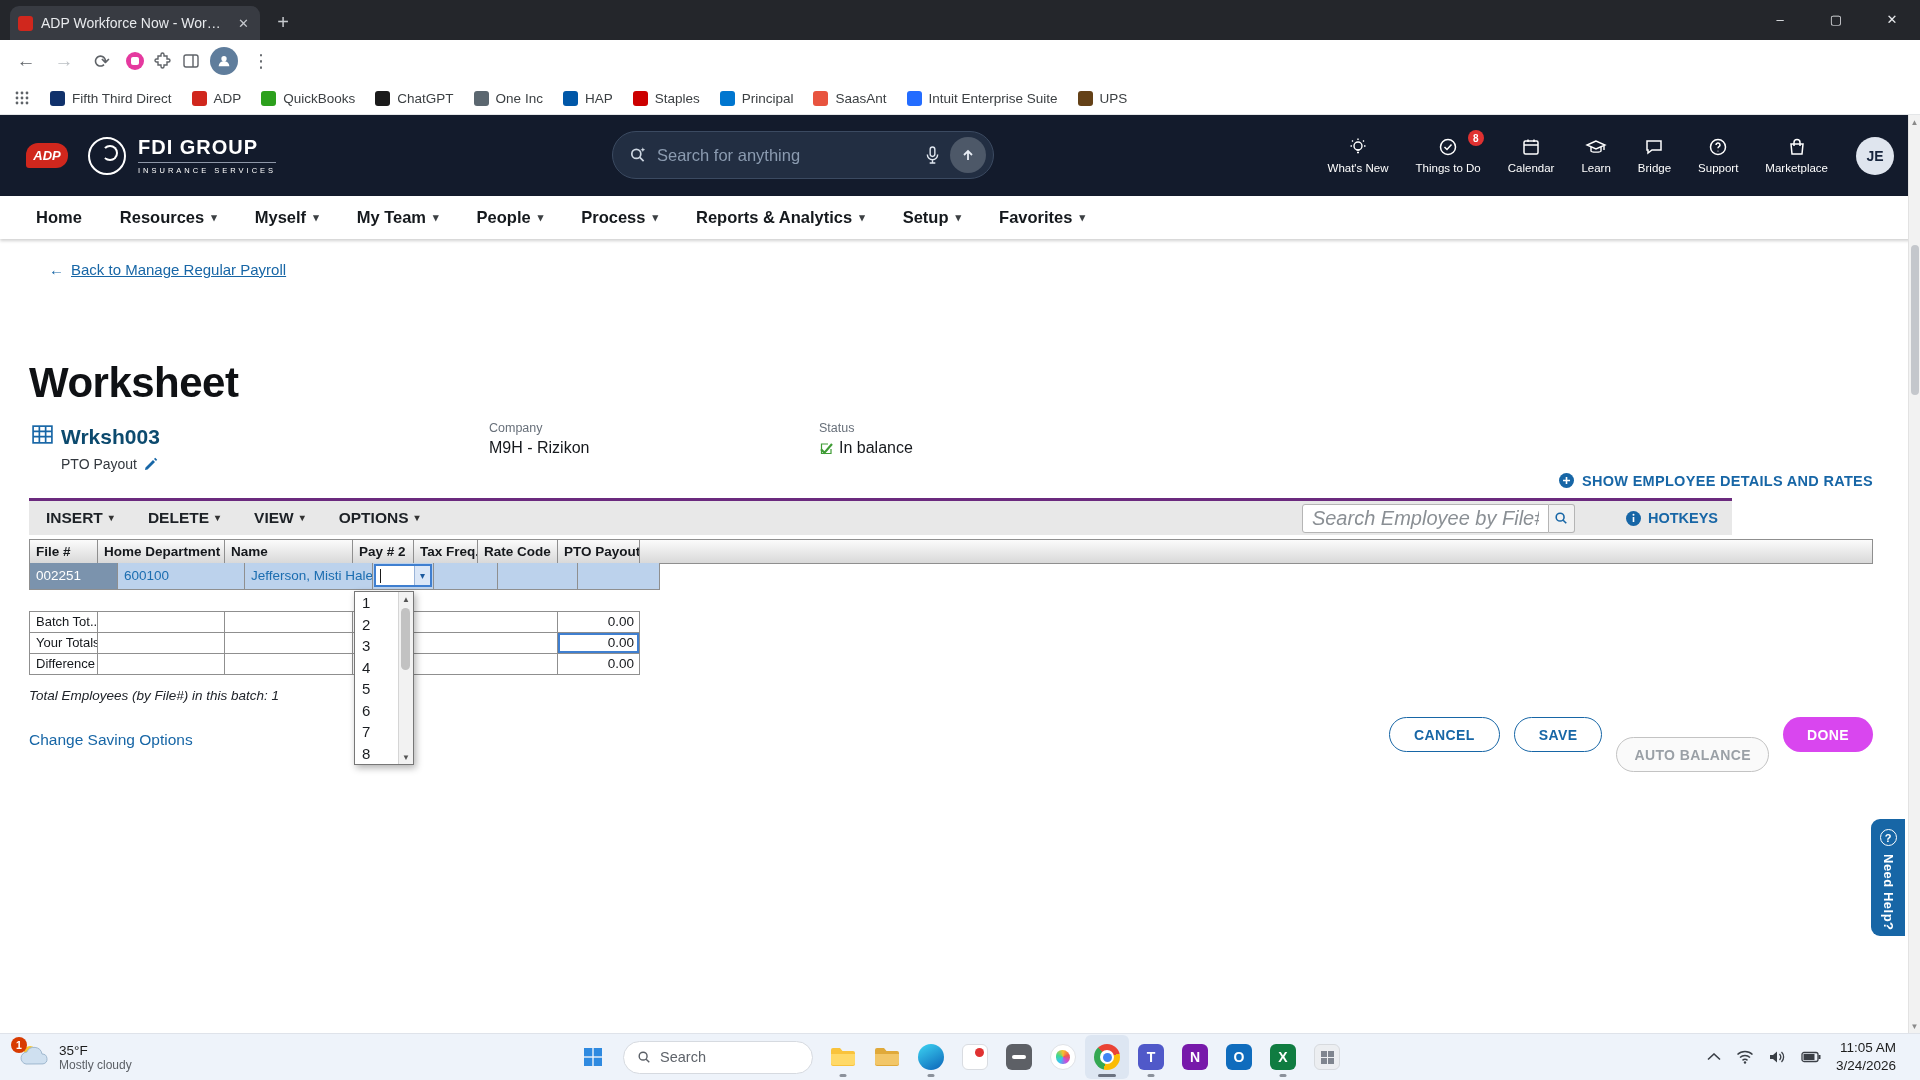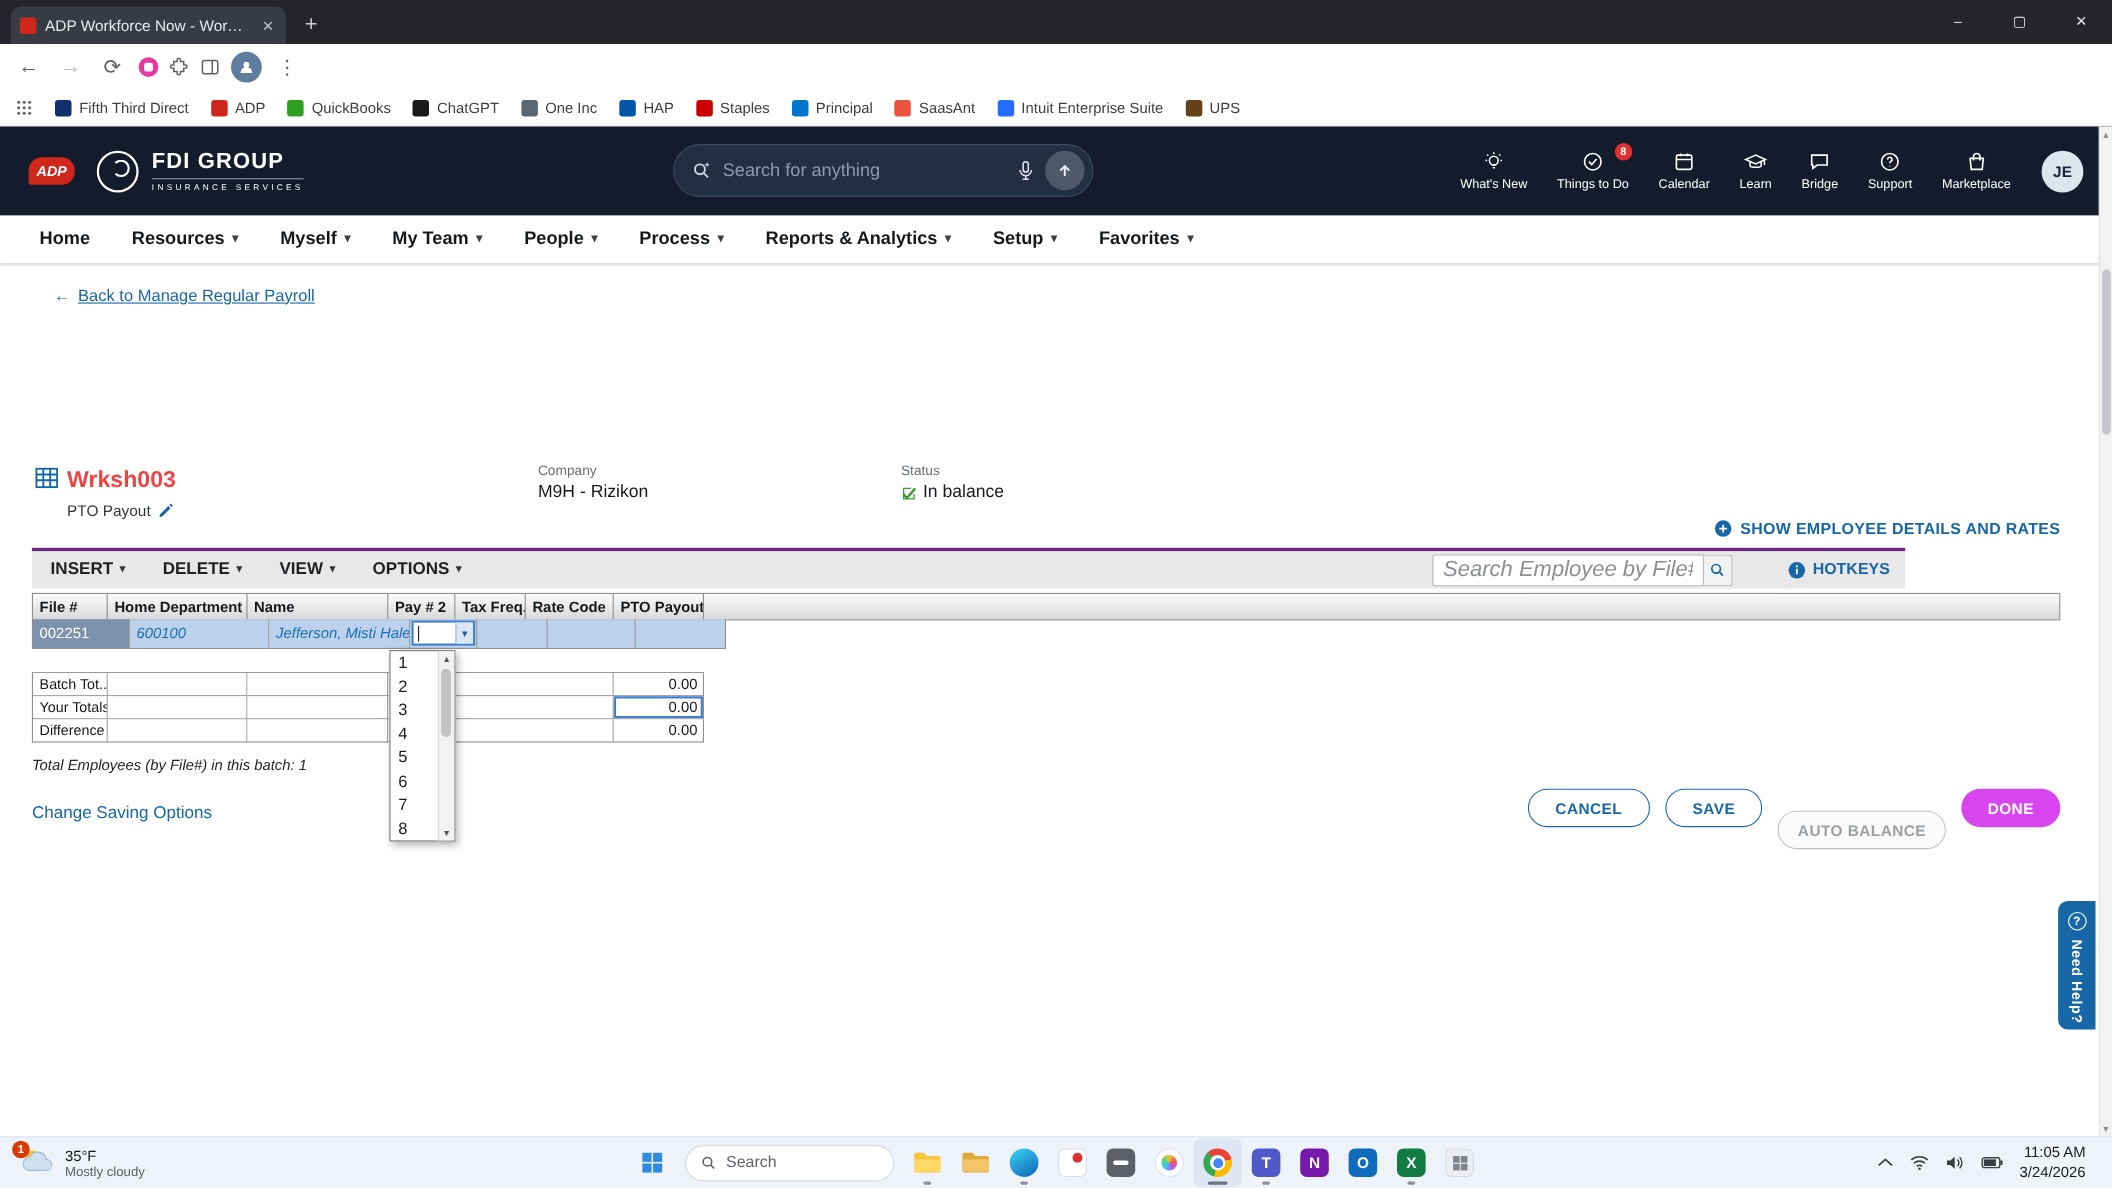--- a/index.html
+++ b/index.html
@@ -53,21 +53,21 @@
   .adp-nav { height:43px; background:#fff; box-shadow:0 2px 3px rgba(0,0,0,.18); display:flex; align-items:center; padding-left:36px; gap:38px; position:relative; z-index:5; }
   .nav-item { font-size:16.5px; font-weight:bold; color:#15191d; white-space:nowrap; }
   .nav-item:not(.no-caret)::after { content:"▾"; font-size:11px; margin-left:7px; color:#3c4043; vertical-align:2px; }
 
   
   .content { position:relative; height:794px; background:#fff; }
   .back-link { position:absolute; left:49px; top:22px; display:flex; align-items:center; gap:7px; color:#1766a6; font-size:15px; }
   .back-link .txt { text-decoration:underline; }
   .page-title { position:absolute; left:29px; top:120px; font-size:42px; font-weight:800; color:#0f1114; letter-spacing:-.5px; }
   .ws-icon { position:absolute; left:31px; top:184px; }
-  .ws-id { position:absolute; left:61px; top:186px; font-size:21px; font-weight:bold; color:#ef4444; }
+  .ws-id { position:absolute; left:61px; top:186px; font-size:21px; font-weight:bold; color:#0c4a6e; }
   .ws-type { position:absolute; left:61px; top:217px; display:flex; align-items:center; gap:7px; font-size:14px; color:#33383e; }
   .meta-block { position:absolute; top:182px; }
   .meta-label { font-size:12.5px; color:#68707a; }
   .meta-value { font-size:16px; color:#16191d; margin-top:4px; display:flex; align-items:center; gap:5px; }
   .show-link { position:absolute; right:47px; top:233px; display:flex; align-items:center; gap:7px; color:#1766a6; font-size:14.5px; font-weight:bold; letter-spacing:.3px; }
 
   .ws-toolbar { position:absolute; left:29px; top:259px; width:1703px; height:37px; background:#e8e8e8; border-top:3px solid #6b2a7e; display:flex; align-items:center; padding:0 14px 0 17px; gap:34px; }
   .menu-btn { font-size:15.5px; font-weight:bold; color:#1d2126; }
   .menu-btn::after { content:"▾"; font-size:10px; margin-left:6px; color:#333; vertical-align:2px; }
   .emp-search { margin-left:auto; display:flex; align-items:center; }
@@ -76,21 +76,21 @@
   .emp-search-btn { width:26px; height:29px; border:1px solid #b5b5b5; border-left:none; border-radius:0 3px 3px 0; background:#f2f2f2; display:flex; align-items:center; justify-content:center; }
   .hotkeys { display:flex; align-items:center; gap:6px; margin-left:16px; color:#1766a6; font-size:14.5px; font-weight:bold; }
 
   .grid-header { position:absolute; left:29px; top:300px; width:1844px; height:25px; display:flex; border:1px solid #8f8f8f; background:linear-gradient(#fbfbfb,#d9d9d9); }
   .gh-cell { border-right:1px solid #8f8f8f; font-size:13.5px; font-weight:bold; color:#15181c; padding:4px 6px 0; white-space:nowrap; overflow:hidden; }
   .gh-fill { flex:1; border-right:none; }
 
   .grid-row { position:absolute; left:29px; top:324px; height:27px; display:flex; border-left:1px solid #8f8f8f; }
   .gr-cell { border-right:1px solid #8f8f8f; border-bottom:1px solid #8f8f8f; font-size:13.5px; padding:5px 6px 0; white-space:nowrap; overflow:hidden; }
   .c-file { background:#7b93ad; color:#fff; }
-  .c-blue { background:#bcd2ec; color:#1b6db0;font-style:italic; }
+  .c-blue { background:#bcd2ec; color:#1b6db0; }
   .c-pay { background:#bcd2ec; position:relative; padding:0; }
   .combobox { position:absolute; left:1px; top:1px; width:58px; height:23px; background:#fff; border:2px solid #3f7fd0; display:flex; }
   .combo-input { flex:1; display:flex; align-items:center; }
   .combo-cursor { width:1px; height:14px; background:#1a1a1a; margin-left:4px; }
   .combo-caret { width:16px; background:#dbe7f7; border-left:1px solid #9ab4d8; display:flex; align-items:center; justify-content:center; }
   .combo-caret::after { content:"▾"; font-size:10px; color:#1d5a9e; }
 
   .totals { position:absolute; left:29px; top:372px; border-top:1px solid #8f8f8f; border-left:1px solid #8f8f8f; }
   .t-row { display:flex; height:21px; }
   .t-cell { border-right:1px solid #8f8f8f; border-bottom:1px solid #8f8f8f; background:#fff; font-size:13px; color:#15181c; padding:2px 5px 0 6px; white-space:nowrap; overflow:hidden; }
@@ -352,20 +352,21 @@
   <span class="nav-item">Favorites</span>
 </div>
 
 <div class="content">
 
   <div class="back-link">
     <span>←</span>
     <span class="txt">Back to Manage Regular Payroll</span>
   </div>
 
+  <div class="page-title">Worksheet</div>
 
   <span class="ws-icon">
     <svg width="23" height="23" viewBox="0 0 22 22" fill="none" stroke="#1766a6" stroke-width="1.6">
         <rect x="2" y="3" width="18" height="16"></rect>
         <path d="M2 8h18M2 13h18M8 3v16M14 3v16"></path>
       </svg>
   </span>
   <div class="ws-id">Wrksh003</div>
   <div class="ws-type">
     <span>PTO Payout</span>

